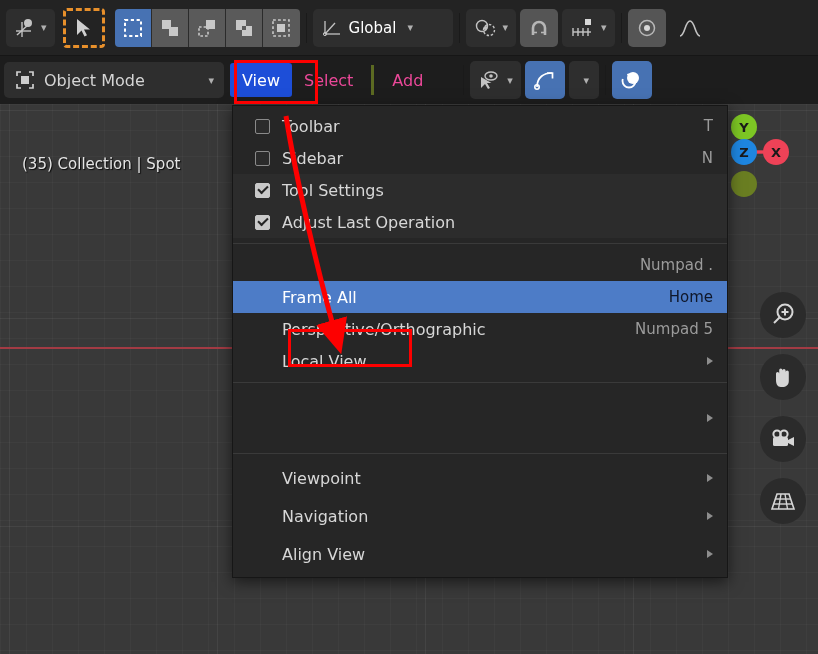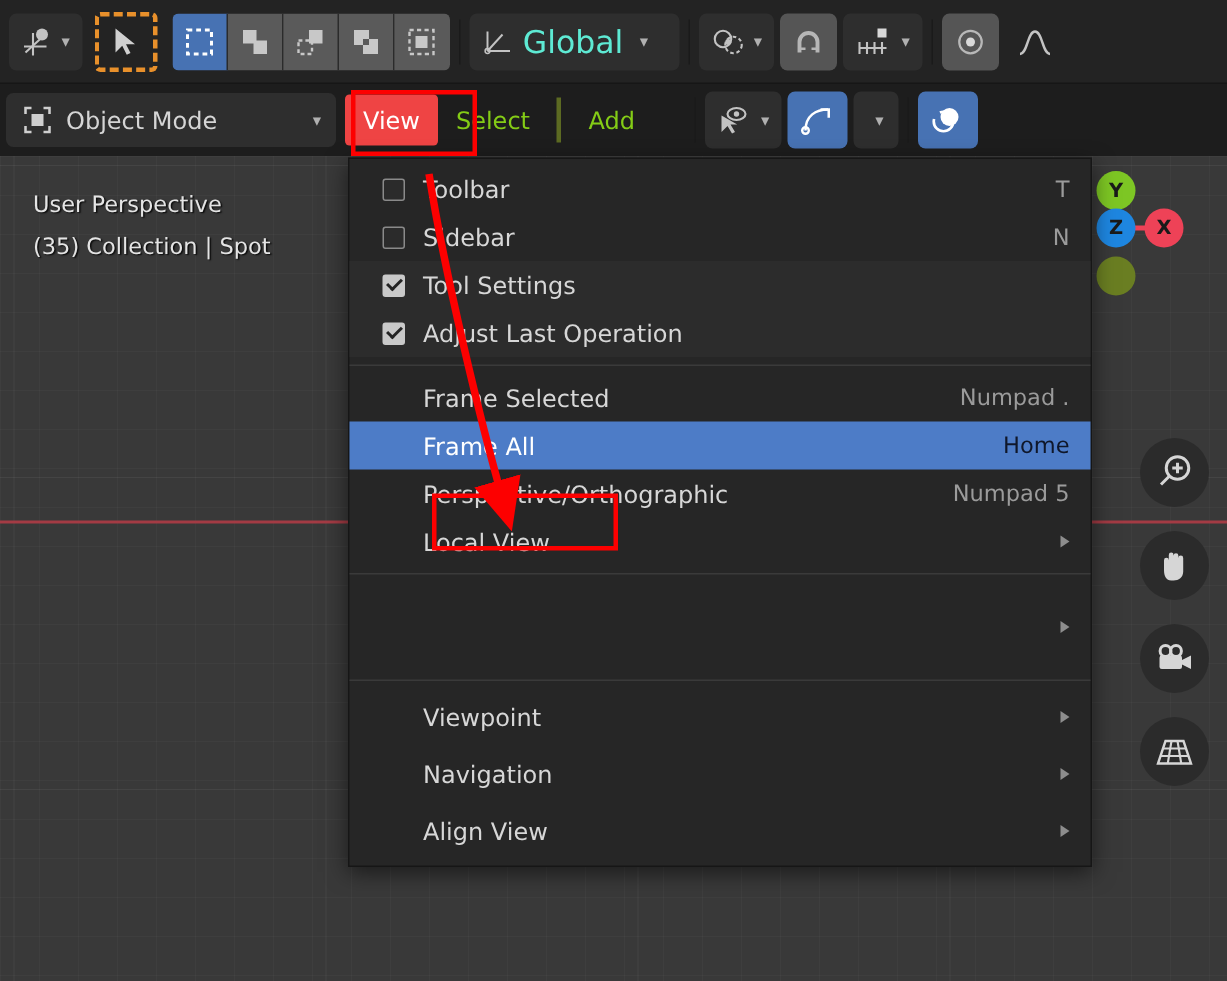--- a/index.html
+++ b/index.html
@@ -43,44 +43,44 @@
   .segbox { display: flex; margin: 0 2px; border-radius: 4px; overflow: hidden; }
   .seg {
     width: 37px; height: 38px;
     background: #5a5a5a;
     display: flex; align-items: center; justify-content: center;
     border-right: 1px solid #2b2b2b;
   }
   .seg.on { background: #4772b3; }
   .seg:last-child { border-right: none; }
   .dd-arrow { margin-left: 5px; color: #b0b0b0; font-size: 11px; }
-  .tlabel { color: #5eead4; font-size: 21px; padding: 0 6px; white-space: nowrap; }
+  .tlabel { color: #ffffff; font-size: 15px; padding: 0 6px; white-space: nowrap; }
   .divider-v { width: 1px; height: 30px; background: #1a1a1a; margin: 0 4px; }
 
   
   .hdrrow {
     position: absolute; left: 0; top: 56px;
     width: 818px; height: 48px;
     background: #1d1d1d;
     display: flex; align-items: center;
     padding: 0 4px;
   }
   .modebtn {
     height: 36px; background: #2e2e2e; border-radius: 5px;
     display: flex; align-items: center; padding: 0 10px;
     color: #d5d5d5; font-size: 16px; min-width: 220px;
     margin-right: 6px;
   }
   .menuitem-top {
     height: 34px; padding: 0 12px;
     display: flex; align-items: center;
-    color: #84cc16; font-size: 16px;
+    color: #ec4899; font-size: 16px;
     border-radius: 3px;
   }
-  .menuitem-top.sel { background: #ef4444; color: #ffffff; }
+  .menuitem-top.sel { background: #1d4ed8; color: #ffffff; }
   .greenbar { width: 3px; height: 30px; background: #5c6a22; margin: 0 6px; }
 
   
   .viewport {
     position: absolute; left: 0; top: 104px;
     width: 818px; height: 550px;
     background: #393939;
     overflow: hidden;
   }
   .grid-minor, .grid-major {
@@ -340,21 +340,20 @@
         <circle cx="9" cy="12" r="6.5" fill="none" stroke="#ffffff" stroke-width="1.8" stroke-dasharray="22,6"></circle>
       </svg>
     </div>
   </div>
 
   <div class="viewport">
     <div class="grid-minor"></div>
     <div class="grid-major"></div>
     <div class="axis-x"></div>
 
-    <div class="vp-text" style="left:22px; top:23px;">User Perspective</div>
     <div class="vp-text" style="left:22px; top:51px;">(35) Collection | Spot</div>
 
     <div class="gizmo">
       <svg width="96" height="96" viewBox="0 0 96 96" style="position:absolute;left:0;top:0">
         <line x1="40" y1="38" x2="40" y2="13" stroke="#7dc624" stroke-width="3.4"></line>
         <line x1="40" y1="38" x2="72" y2="38" stroke="#ee4257" stroke-width="3.4"></line>
       </svg>
       <div class="axball" style="left:27px; top:0px; background:#7dc624;">
         <span>Y</span>
       </div>
@@ -423,21 +422,20 @@
         <span class="chk on"></span>
         <span class="mlabel">Adjust Last Operation</span>
       </div>
     </div>
 
     <div class="msep"></div>
 
     <div>
       <div class="mrow">
         <span class="pad"></span>
-        <span class="mlabel">Frame Selected</span>
         <span class="mshort">Numpad .</span>
       </div>
       <div class="mrow hl">
         <span class="pad"></span>
         <span class="mlabel">Frame All</span>
         <span class="mshort">Home</span>
       </div>
       <div class="mrow">
         <span class="pad"></span>
         <span class="mlabel">Perspective/Orthographic</span>

